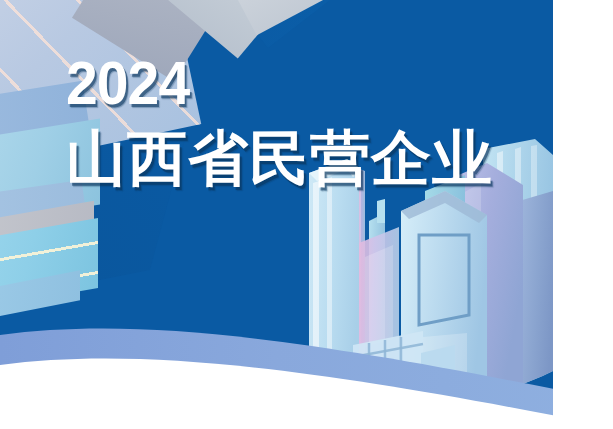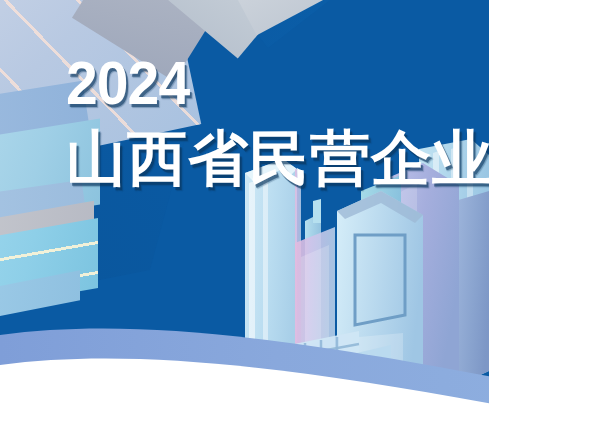--- a/index.html
+++ b/index.html
@@ -6,25 +6,26 @@
     margin: 0;
     padding: 0;
     background: #ffffff;
   }
   body {
     font-family: "Liberation Sans", "DejaVu Sans", sans-serif;
   }
 
   #poster {
     position: relative;
-    width: 489px;
+    width: 545px;
     height: 429px;
     overflow: hidden;
     background: #0a5aa3;
     user-select: none;
+    padding-left: 8px;
   }
 
   .layer {
     position: absolute;
     inset: 0;
     width: 613px;
     height: 429px;
   }
 
   

